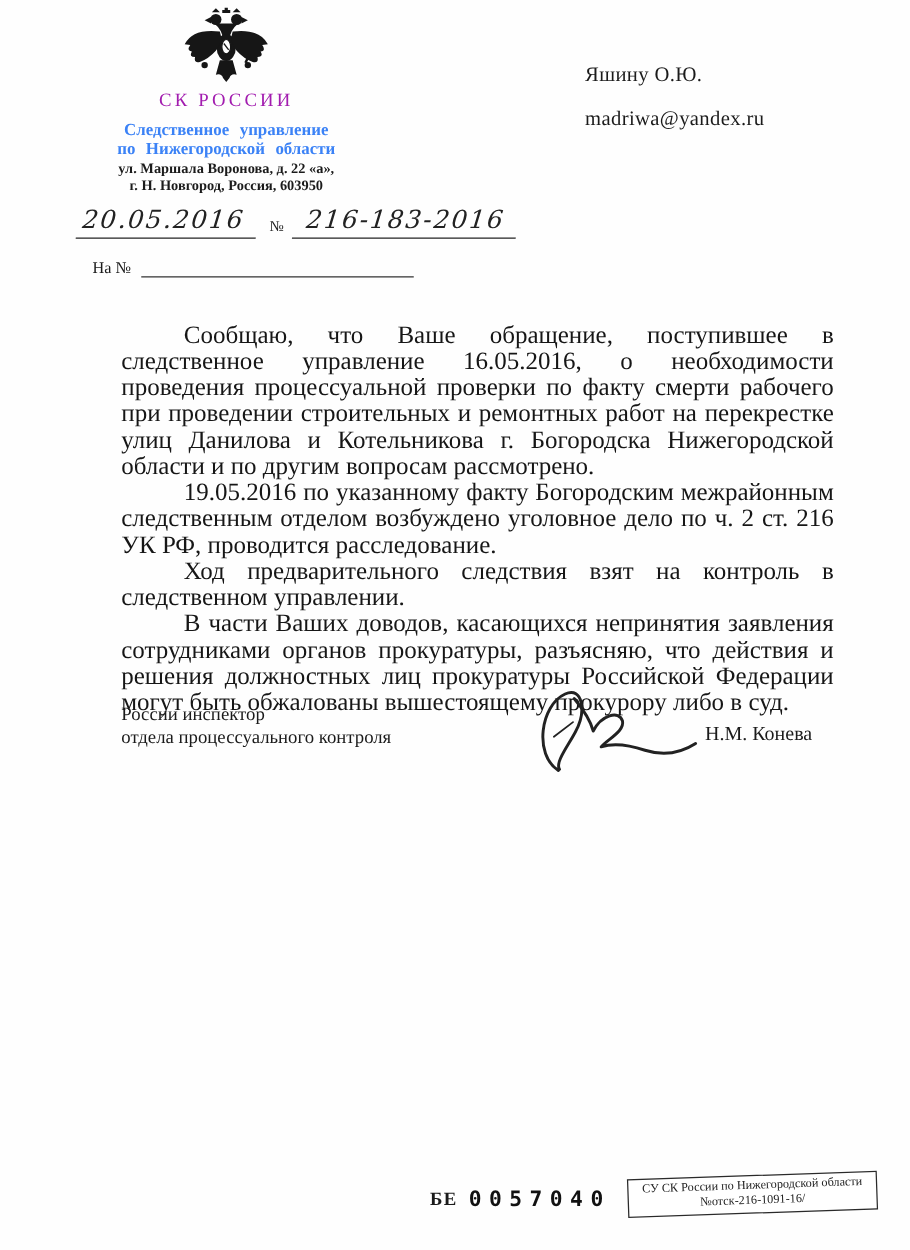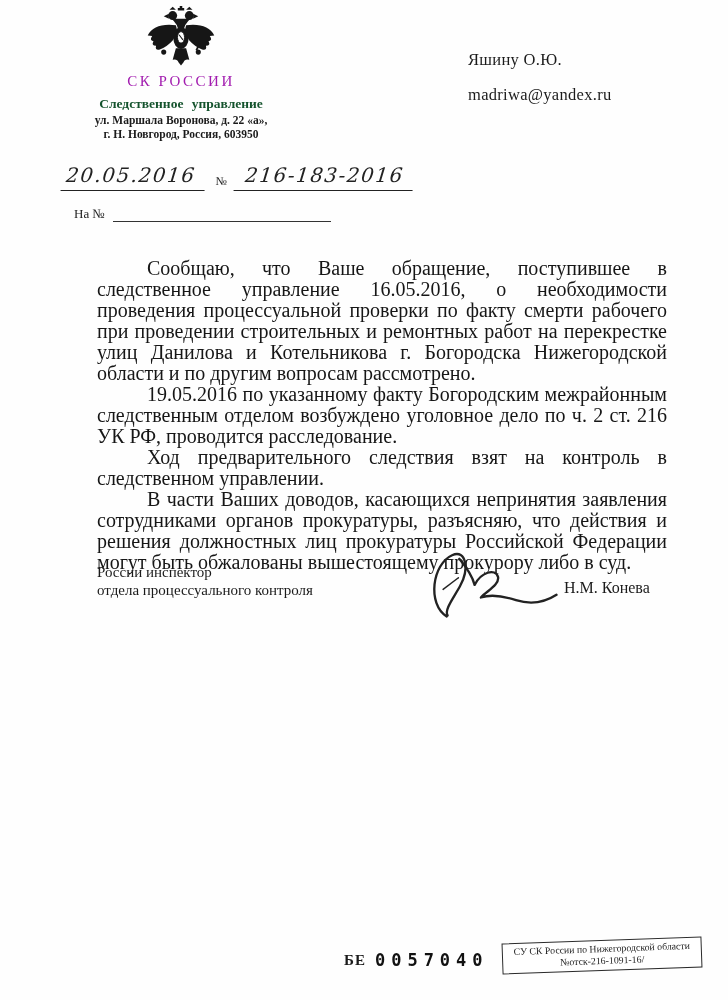--- a/index.html
+++ b/index.html
@@ -28,21 +28,21 @@
     letter-spacing: 2.5px;
     margin-top: 3px;
     color: #a21caf;
   }
   .org-bold {
     font-size: 13.5px;
     font-weight: bold;
     word-spacing: 5px;
     line-height: 15px;
     margin-top: 6px;
-    color: #14532d;
+    color: #3b82f6;
   }
   .org-paren { font-size: 13px; margin-top: 7px; }
   .org-addr { font-size: 11.5px; line-height: 13.5px; margin-top: 3px; font-weight: bold; }
 
   
   .ref-row {
     position: absolute;
     left: 62px; top: 163px;
     display: flex;
     align-items: flex-end;
@@ -188,20 +188,21 @@
         <circle cx="87" cy="72" r="4"></circle>
         <rect x="85" y="58" width="3" height="12" transform="rotate(25 87 64)"></rect>
       </g>
 
       <ellipse cx="60" cy="49" rx="5.5" ry="9" fill="#fefefe" stroke="#161616" stroke-width="1.5"></ellipse>
       <path d="M57 45 l6 8" stroke="#161616" stroke-width="1.6"></path>
     </svg>
     <div class="org-short">СК РОССИИ</div>
     <div class="org-bold">
       <div>Следственное управление</div>
+      <div>по Нижегородской области</div>
     </div>
     <div class="org-addr">
       <div>ул. Маршала Воронова, д. 22 «а»,</div>
       <div>г. Н. Новгород, Россия, 603950</div>
     </div>
   </div>
 
   <div class="ref-row">
     <span class="handwritten hw-date">20.05.2016</span>
     <span class="num-sign">№</span>

